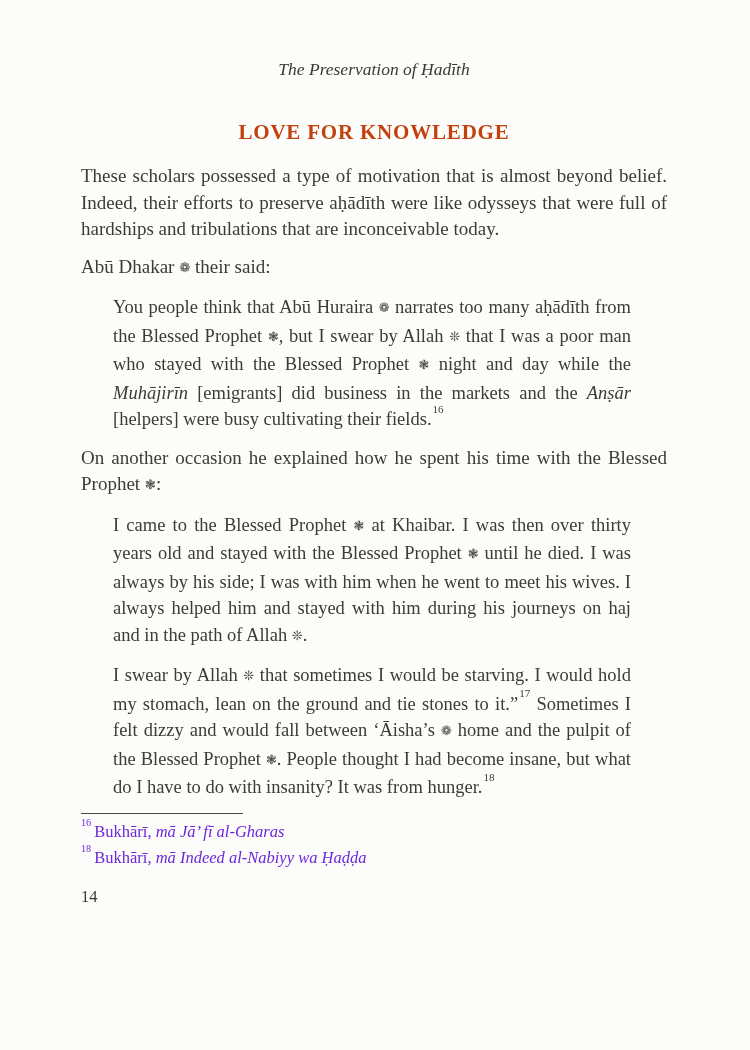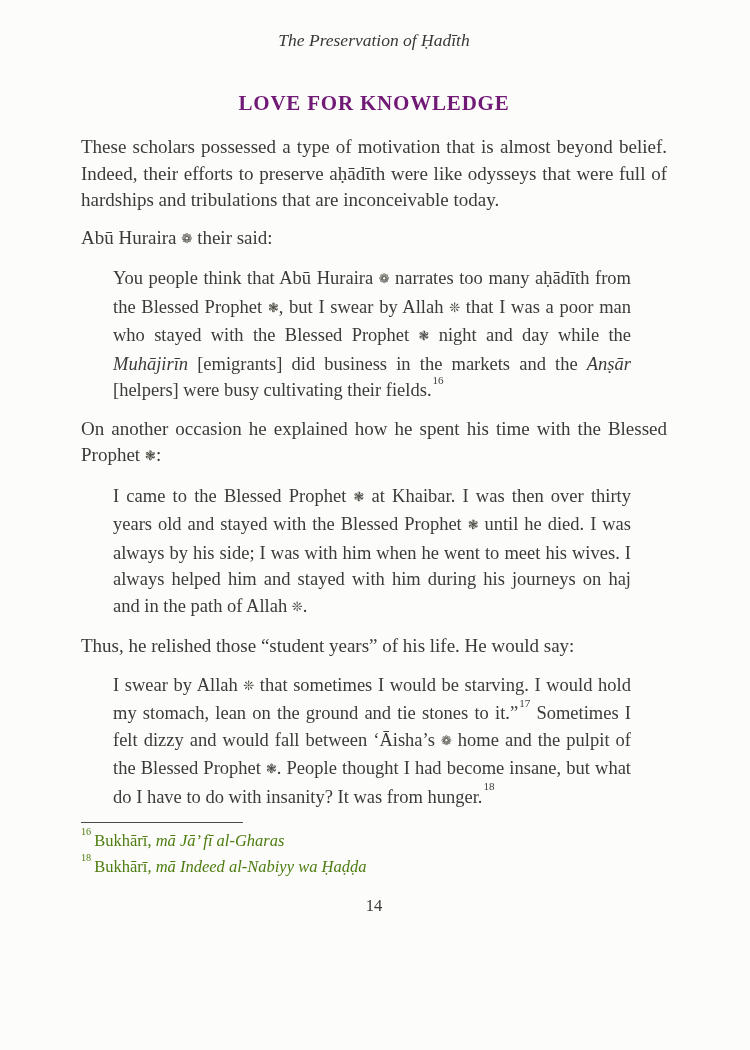--- a/index.html
+++ b/index.html
@@ -5,39 +5,39 @@
   html,body{margin:0;padding:0;}
   body{
     background:#e9e9e7;
     font-family:"Liberation Serif","DejaVu Serif",serif;
   }
   .page{
     position:relative;
     width:750px;height:1050px;
     margin:0 auto;
     box-sizing:border-box;
-    padding:29px 83px 0 81px;
+    padding:58px 83px 0 81px;
     background:#fcfcfa;
     color:#3c3b37;
     overflow:hidden;
   }
   .running-header{
     text-align:center;
     font-style:italic;
     font-size:17.5px;
     line-height:22px;
     color:#3a3934;
   }
   .section-title{
     text-align:center;
     font-size:21px;
     font-weight:700;
     letter-spacing:.8px;
     margin:40px 0 0 0;
-    color:#701a75;
+    color:#c2410c;
     font-family:"Liberation Serif","DejaVu Serif",serif;
   }
   .content p{
     text-align:justify;
     color:#3c3b37;
   }
   .content p.paragraph{
     font-size:19px;
     line-height:26.5px;
     margin:11px 0;
@@ -64,53 +64,52 @@
   }
   .footnote-rule{
     width:162px;
     border:0;
     border-top:1.5px solid #4a4944;
     margin:6px 0 5px 0;
   }
   .footnote{
     font-size:16.5px;
     line-height:26px;
-    color:#4d7c0f;
+    color:#6d28d9;
   }
   .footnote sup.fn-num{
     font-size:.62em;
     line-height:0;
     position:relative;
     top:-.4em;
     margin-right:3px;
   }
   .page-number{
-    text-align:center;
+    text-align:left;
     font-size:16.5px;
     margin-top:16px;
     color:#3a3934;
   }
 </style>
 </head>
 <body>
 
 <div class="page">
   <header>
     <div class="running-header">The Preservation of Ḥadīth</div>
   </header>
 
   <h1 class="section-title">LOVE FOR KNOWLEDGE</h1>
 
   <main class="content">
       <p class="paragraph"><span>These scholars possessed a type of motivation that is almost beyond belief. Indeed, their efforts to preserve aḥādīth were like odysseys that were full of hardships and tribulations that are inconceivable today.</span></p>
-      <p class="paragraph"><span>Abū Huraira </span><span class="honorific">❁</span><span> their said:</span></p>
+      <p class="paragraph"><span>Abū Dhakar </span><span class="honorific">❁</span><span> their said:</span></p>
       <p class="blockquote"><span>You people think that Abū Huraira </span><span class="honorific">❁</span><span> narrates too many aḥādīth from the Blessed Prophet </span><span class="honorific">❃</span><span>, but I swear by Allah </span><span class="honorific">❊</span><span> that I was a poor man who stayed with the Blessed Prophet </span><span class="honorific">❃</span><span> night and day while the </span><em>Muhājirīn</em><span> [emigrants] did business in the markets and the </span><em>Anṣār</em><span> [helpers] were busy cultivating their fields.</span><sup class="fn-ref">16</sup></p>
       <p class="paragraph"><span>On another occasion he explained how he spent his time with the Blessed Prophet </span><span class="honorific">❃</span><span>:</span></p>
       <p class="blockquote"><span>I came to the Blessed Prophet </span><span class="honorific">❃</span><span> at Khaibar. I was then over thirty years old and stayed with the Blessed Prophet </span><span class="honorific">❃</span><span> until he died. I was always by his side; I was with him when he went to meet his wives. I always helped him and stayed with him during his journeys on haj and in the path of Allah </span><span class="honorific">❊</span><span>.</span></p>
-      <p class="paragraph"><span>Thus, he relished those “student years” of his life. He would say:</span></p>
       <p class="blockquote"><span>I swear by Allah </span><span class="honorific">❊</span><span> that sometimes I would be starving. I would hold my stomach, lean on the ground and tie stones to it.”</span><sup class="fn-ref">17</sup><span> Sometimes I felt dizzy and would fall between ‘Āisha’s </span><span class="honorific">❁</span><span> home and the pulpit of the Blessed Prophet </span><span class="honorific">❃</span><span>. People thought I had become insane, but what do I have to do with insanity? It was from hunger.</span><sup class="fn-ref">18</sup></p>
     </main>
 
   <hr class="footnote-rule">
 
   <div class="footnotes">
       <div class="footnote"><sup class="fn-num">16</sup><span>Bukhārī, </span><em>mā Jā’ fī al-Gharas</em></div>
       <div class="footnote"><sup class="fn-num">18</sup><span>Bukhārī, </span><em>mā Indeed al-Nabiyy wa Ḥaḍḍa</em></div>
     </div>
 

